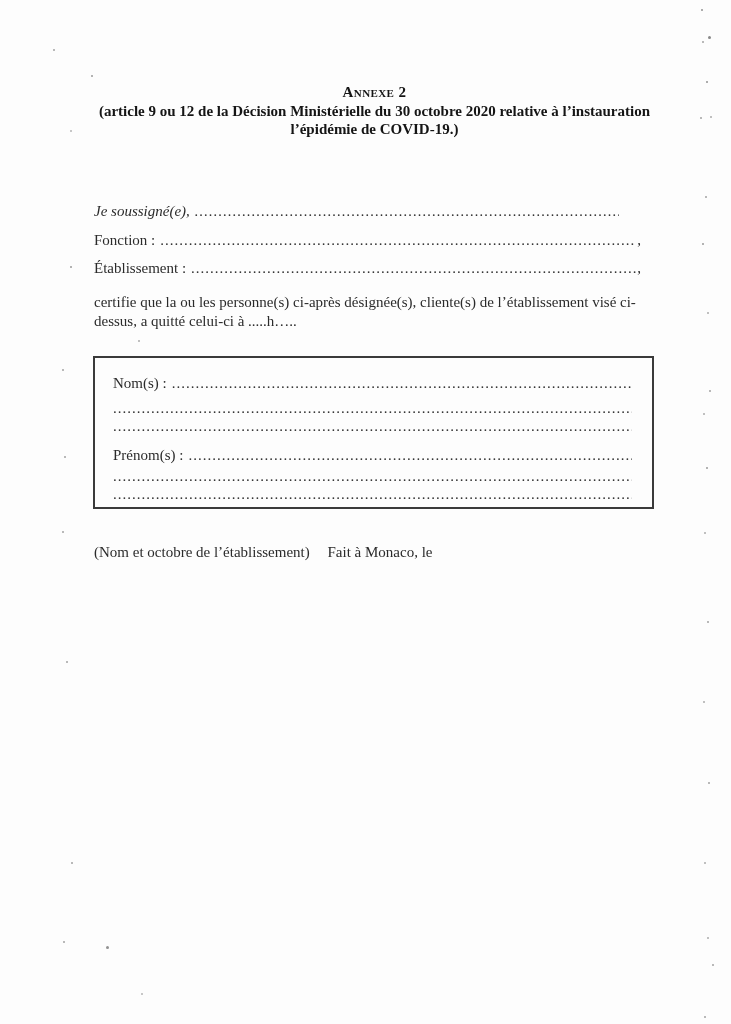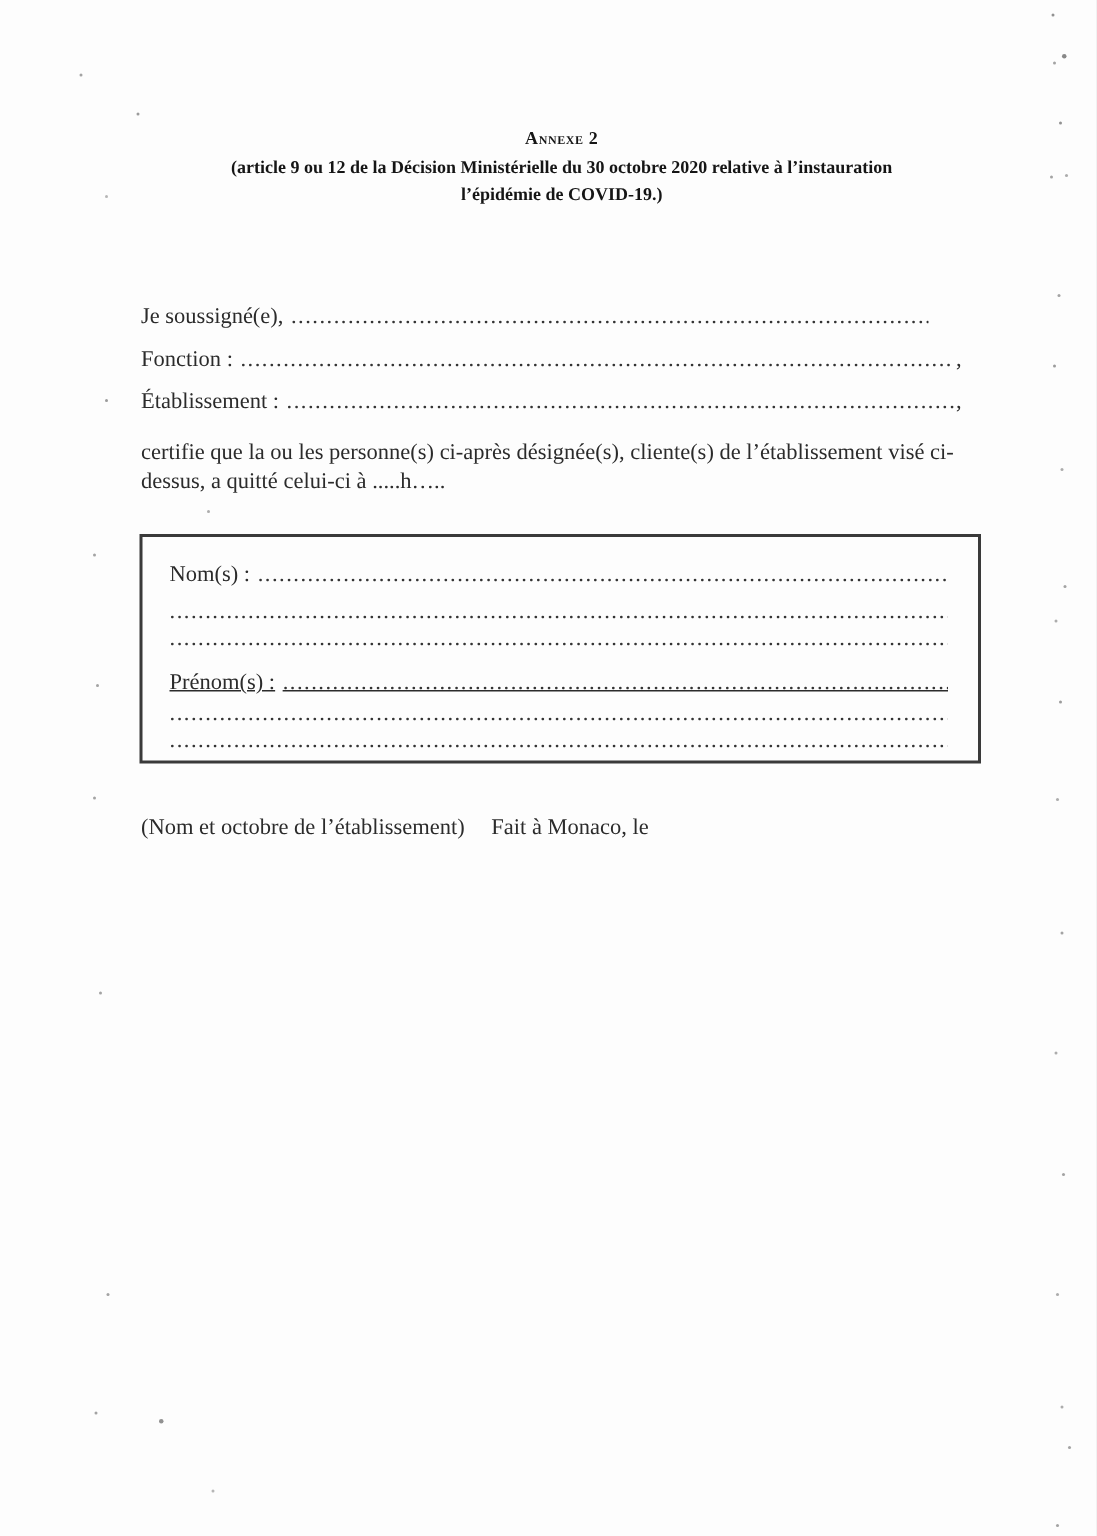--- a/index.html
+++ b/index.html
@@ -12,48 +12,48 @@
     color:#2b2b2b;
     overflow:hidden;
   }
   .content { position:absolute; left:94px; top:0; width:561px; }
 
   .annexe {
     margin-top:84px;
     text-align:center;
     font-weight:bold;
     font-variant:small-caps;
-    font-size:12px; line-height:16px;
+    font-size:15px; line-height:16px;
     color:#151515;
     letter-spacing:0.4px;
   }
   .doc-title {
     margin-top:22px;
     text-align:center;
     font-weight:bold;
     font-size:15.5px; line-height:17px;
     color:#151515;
     letter-spacing:0.2px;
   }
   .doc-subtitle {
     margin-top:2px;
     text-align:center;
     font-weight:bold;
-    font-size:12px; line-height:18px;
+    font-size:15px; line-height:18px;
     color:#151515;
   }
   .doc-subtitle span { display:block; }
 
   .form { margin-top:64px; font-size:15px; }
   .form-line {
     display:flex; align-items:baseline;
     line-height:19px; margin-bottom:9.5px;
     white-space:nowrap;
   }
-  .pr-36 { padding-right:36px; }
+  .pr-36 { padding-right:36px;font-style:italic; }
   .pr-14 { padding-right:14px; }
   .label { white-space:nowrap; }
   .dots {
     flex:1 1 auto; overflow:hidden; white-space:nowrap;
     letter-spacing:1px; margin-left:5px;
     color:#333;
   }
   .comma { margin-left:1px; }
 
   .certify { margin-top:15px; line-height:18.5px; padding-right:2px; }
@@ -67,21 +67,21 @@
   }
   .names-box .form-line { margin-bottom:0;justify-content:flex-end; }
   .dots-row {
     overflow:hidden; white-space:nowrap;
     letter-spacing:1px; line-height:17px;
     color:#333;
   }
   .mt7 { margin-top:7px; }
   .mt3 { margin-top:3px; }
   .mt1 { margin-top:1px; }
-  .mt11 { margin-top:11px;text-decoration:underline; }
+  .mt11 { margin-top:11px; }
 
   .footer { margin-top:34px; font-size:15px; line-height:19px; }
   .date-cap { margin-left:14px;margin-top:34px; }
 
   .speck {
     position:absolute; width:2px; height:2px;
     background:#4a4a4a; border-radius:50%;
   }
   .speck.big { width:3px; height:3px; }
 </style>

